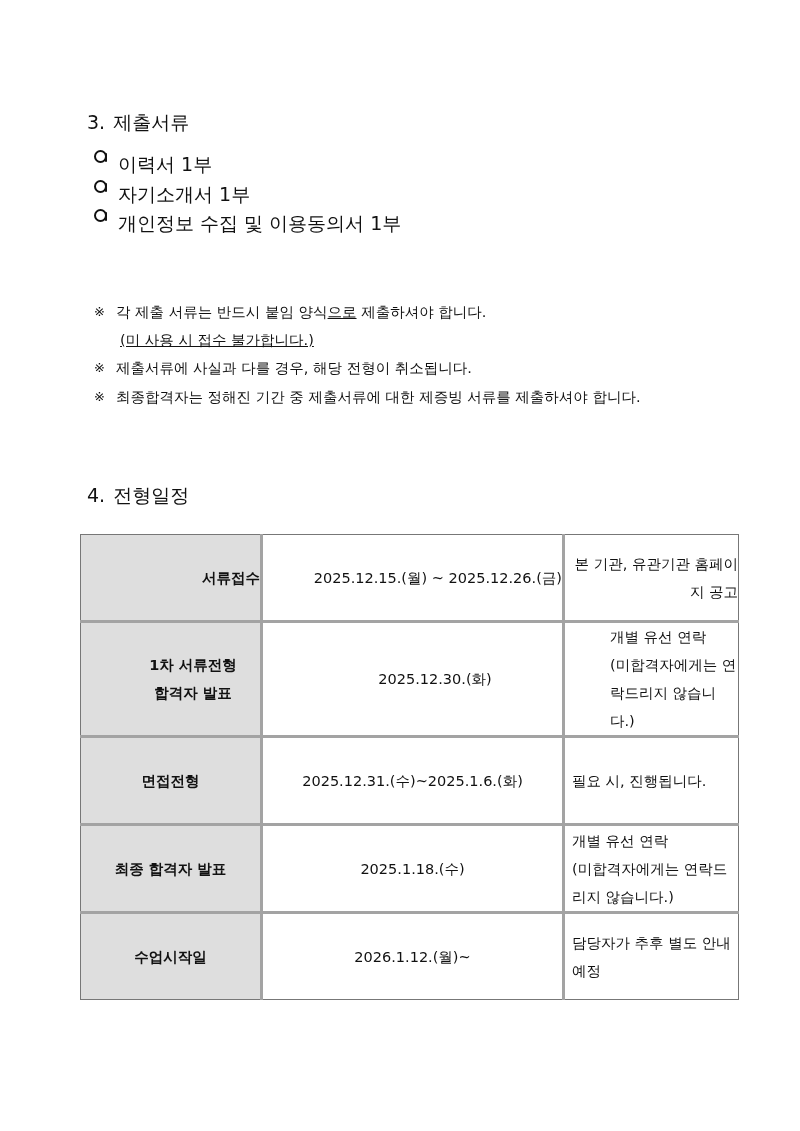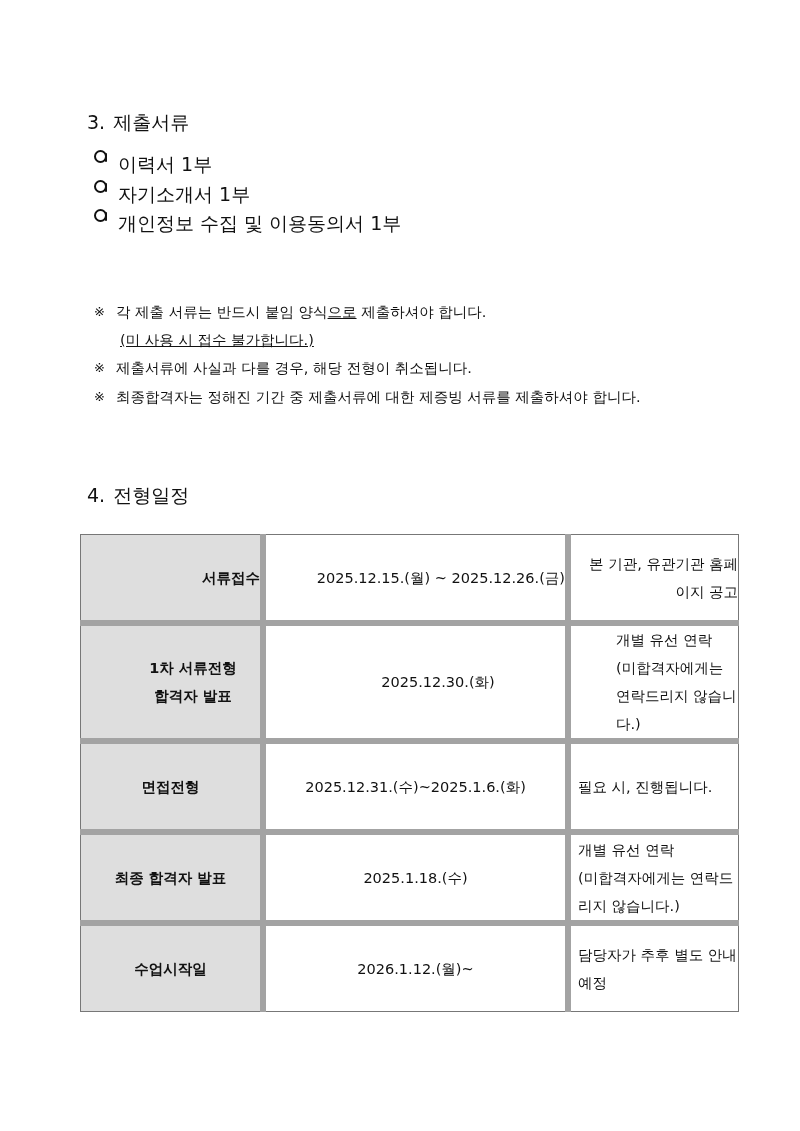--- a/index.html
+++ b/index.html
@@ -94,21 +94,21 @@
 
     table.schedule {
       position: absolute;
       left: 80px;
       top: 534px;
       width: 659px;
       border-collapse: collapse;
       font-size: 14.5px;
     }
     table.schedule td {
-      border: 6px solid #a3a3a3;
+      border: 3px solid #a3a3a3;
       height: 85px;
       padding: 0;
       vertical-align: middle;
       line-height: 28px;
     }
     table.schedule tr.first td { border-top: 1.5px solid #777; text-align: right; }
     table.schedule tr.last td { border-bottom: 1.5px solid #777; }
     table.schedule td.label {
       width: 134px;
       background: #dedede;

